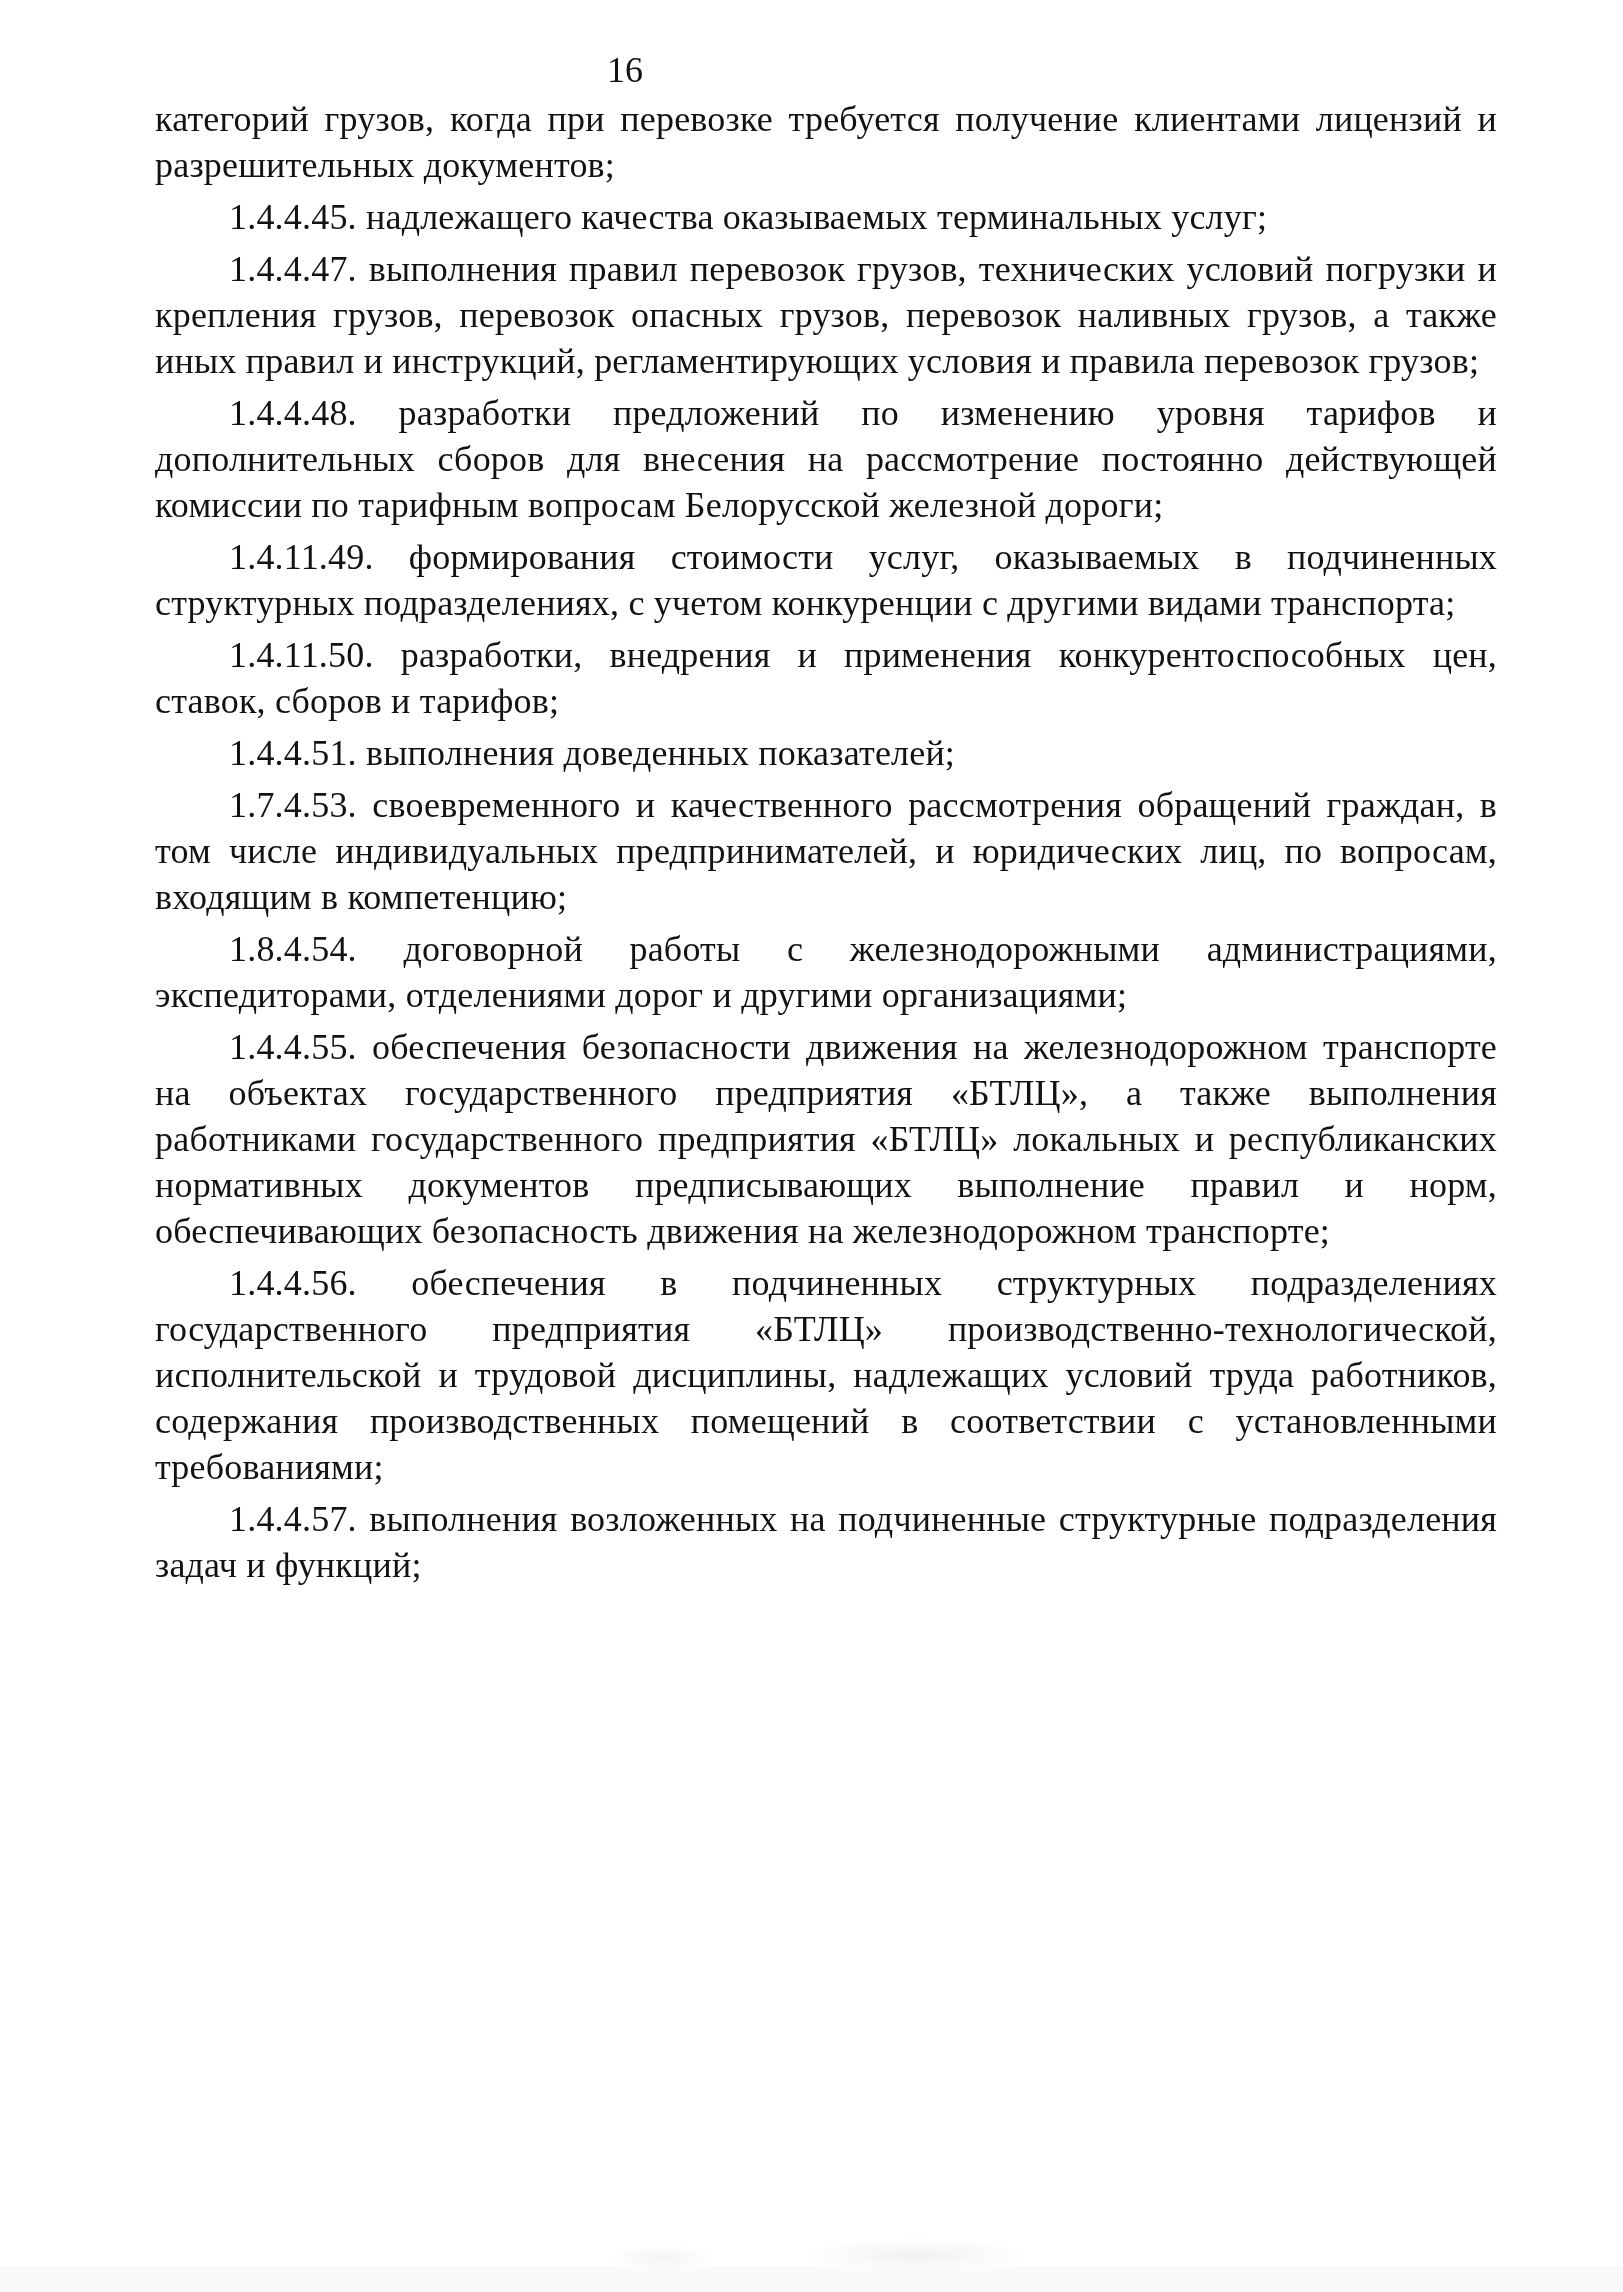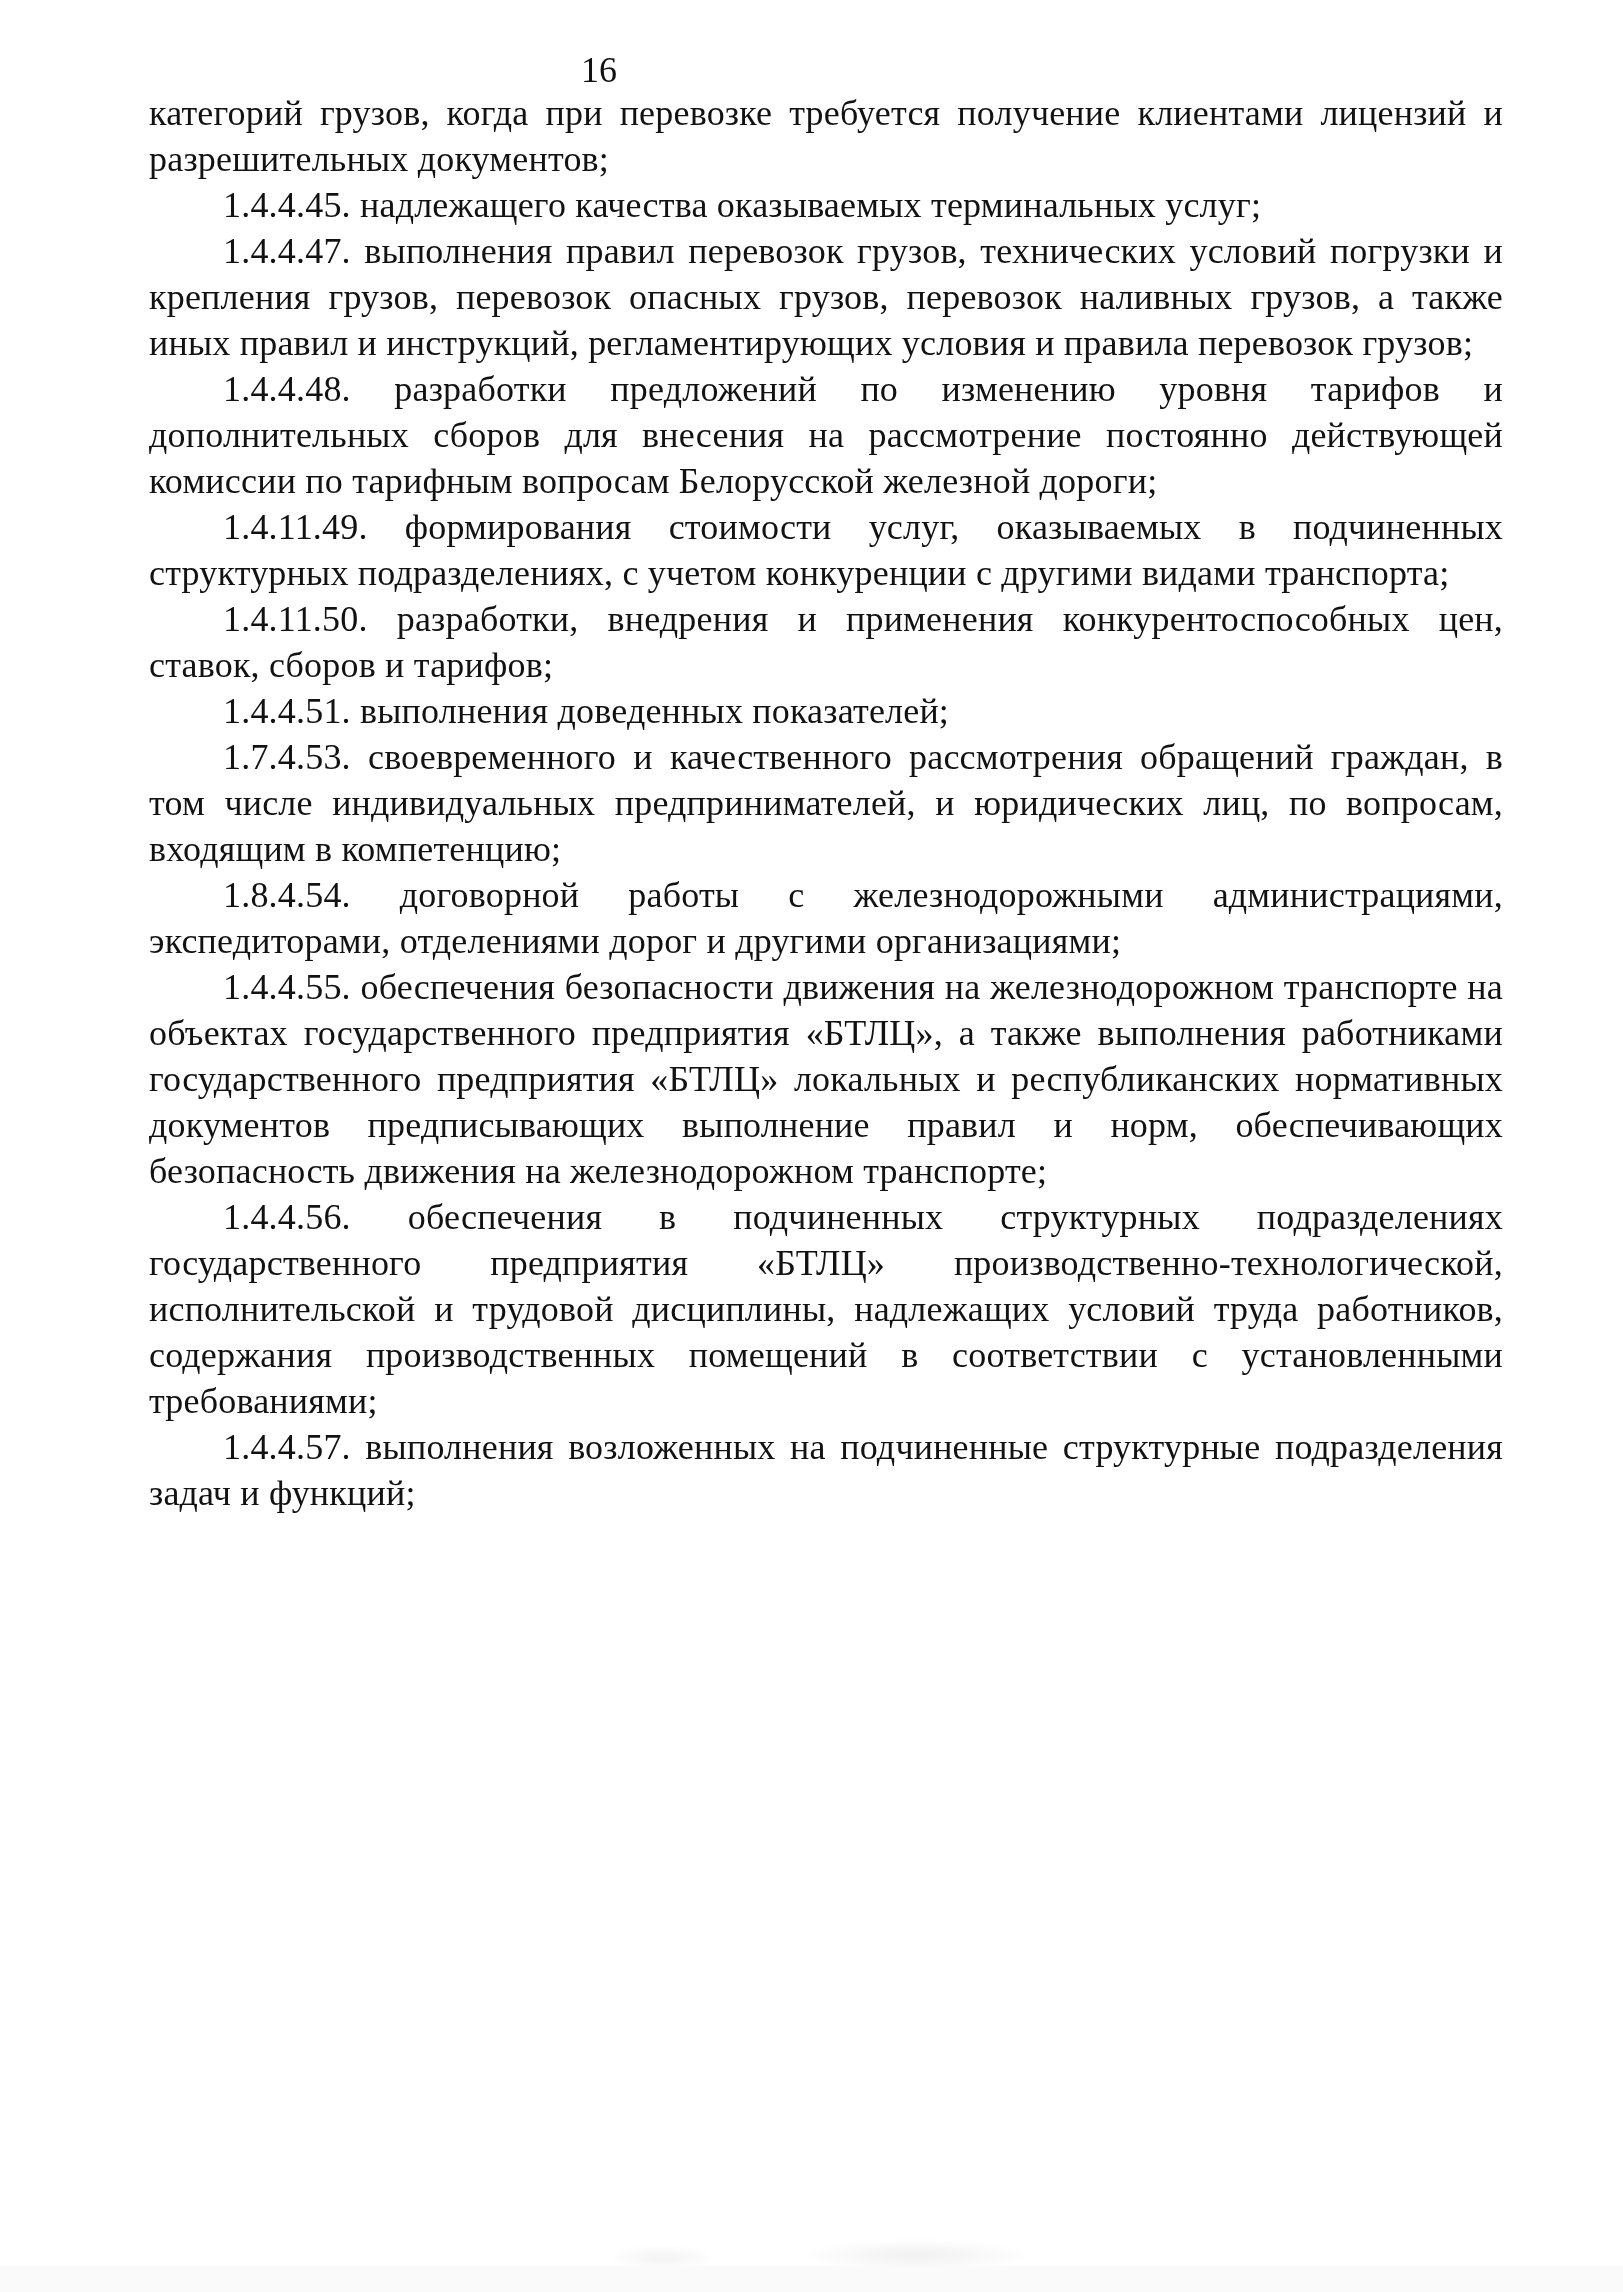--- a/index.html
+++ b/index.html
@@ -14,37 +14,37 @@
     background: #ffffff;
     overflow: hidden;
     font-family: "Liberation Serif", "DejaVu Serif", serif;
     color: #121212;
   }
   .page-number {
     position: absolute;
     top: 47px;
     left: 555px;
     width: 88px;
-    text-align: center;
+    text-align: right;
     font-size: 36px;
     line-height: 46px;
     color: #121212;
   }
   .document-body {
     position: absolute;
     left: 149px;
     top: 90px;
     width: 1354px;
     font-size: 36px;
     line-height: 46px;
     text-align: justify;
     letter-spacing: 0.2px;
   }
   .document-body p {
-    margin: 0;
+    margin: 6px;
     padding: 0;
     text-indent: 74px;
   }
   .document-body p.continuation {
     text-indent: 0;
   }
   
   .scan-bottom-band {
     position: absolute;
     left: 0;

